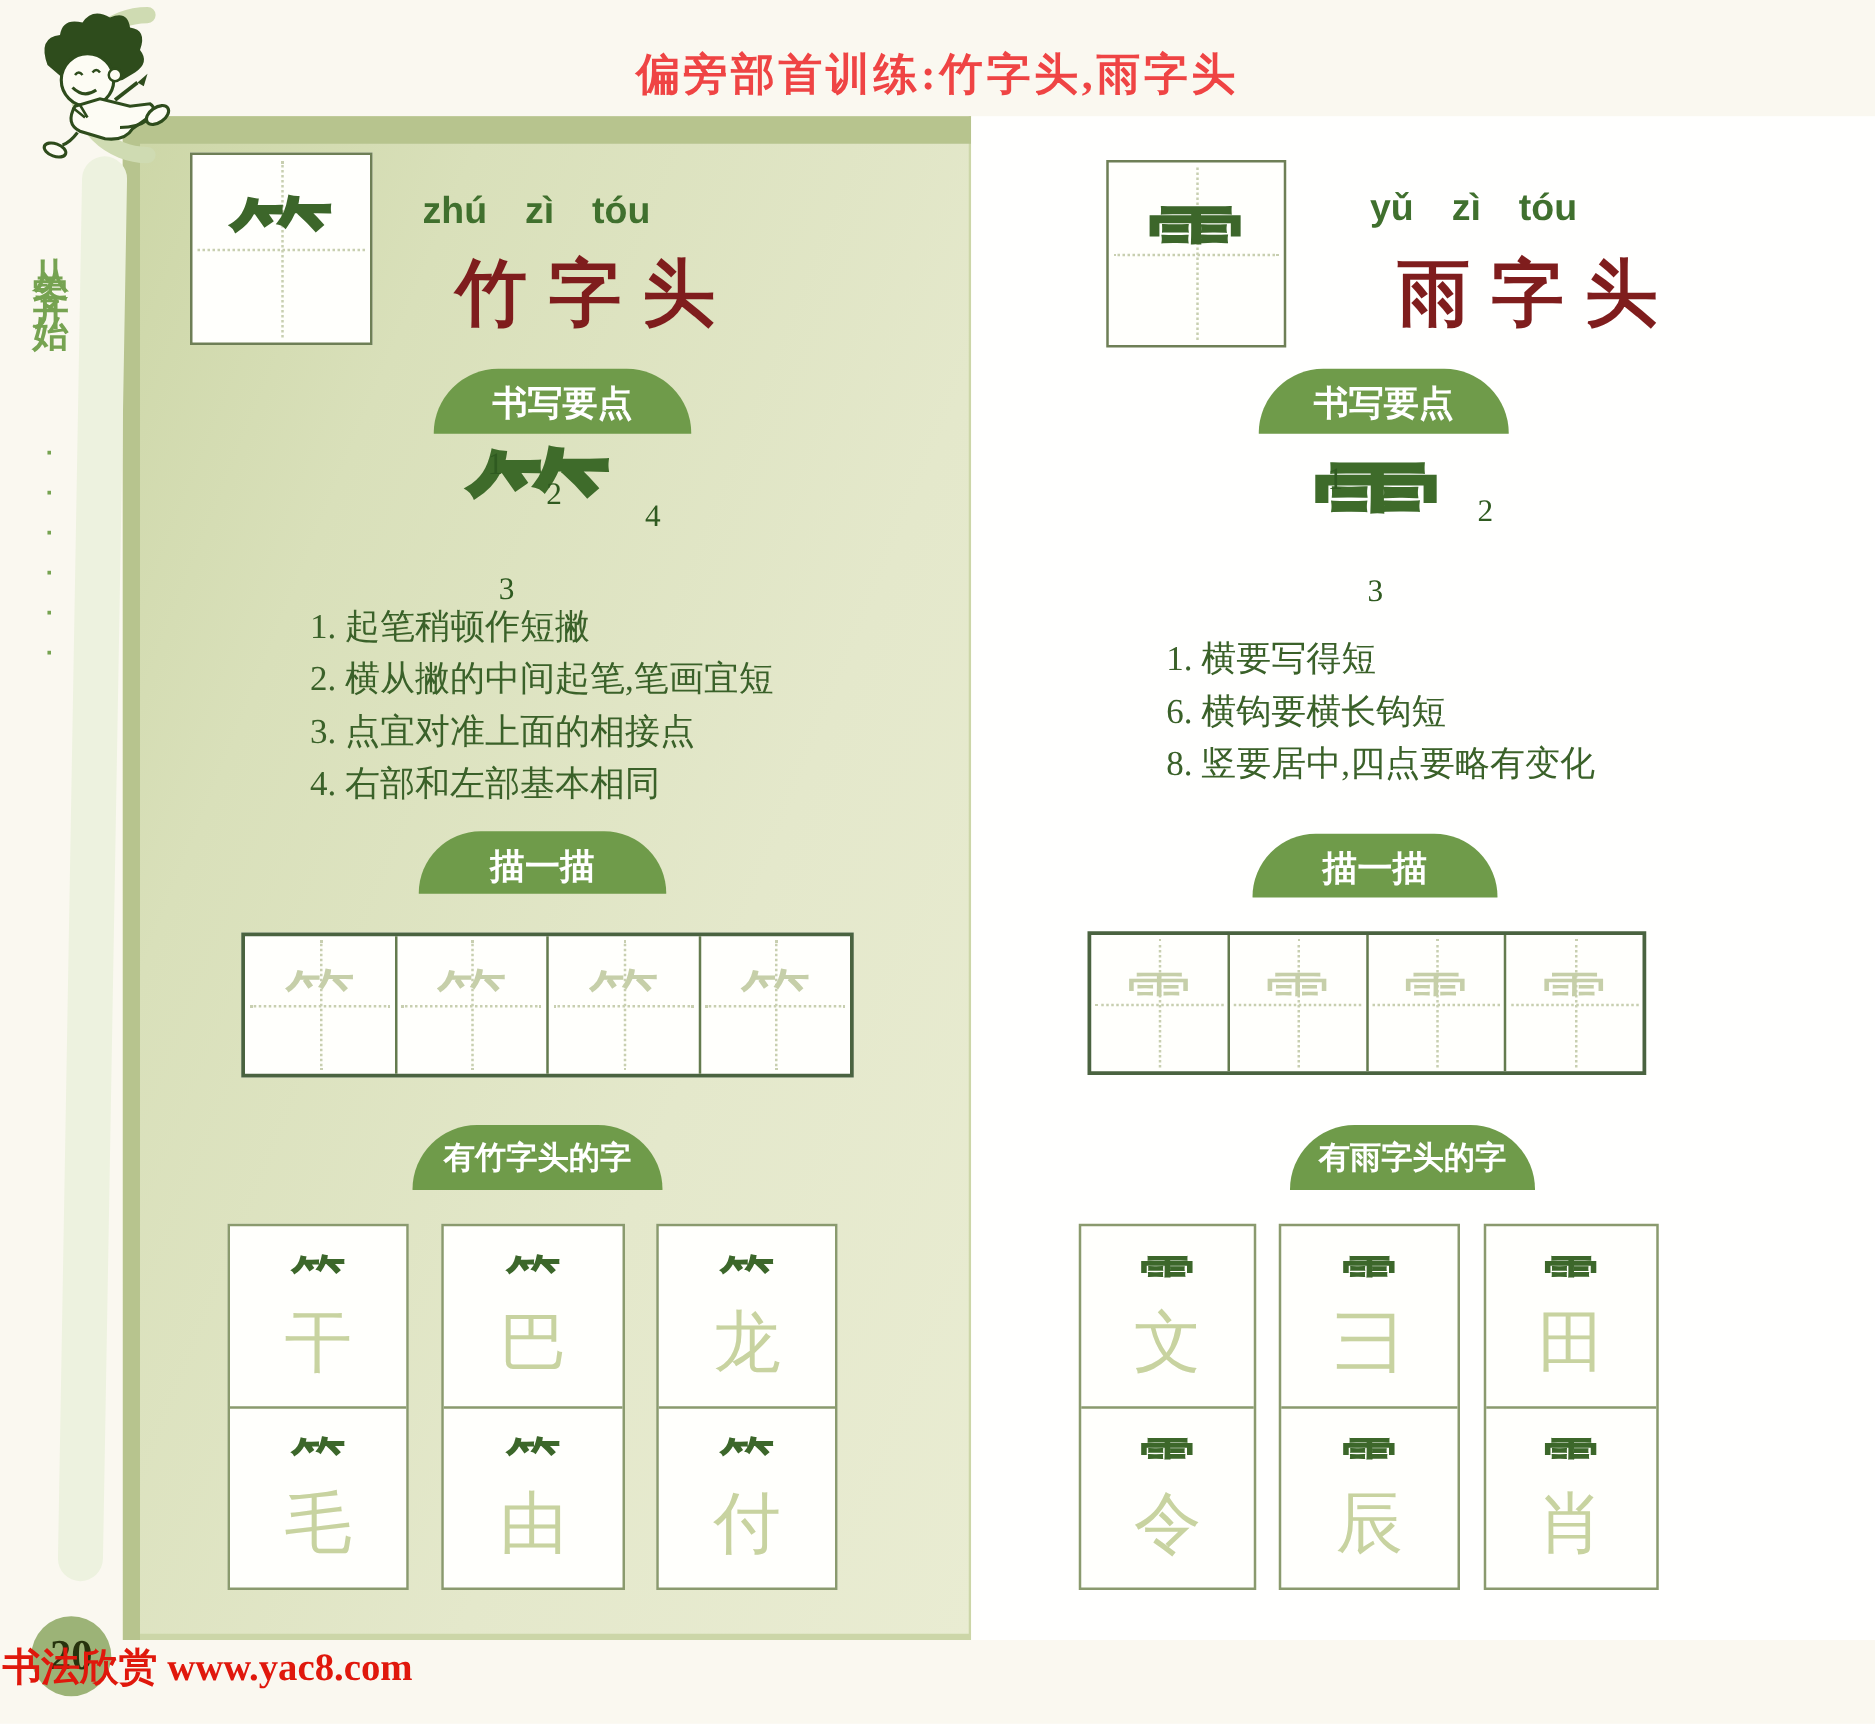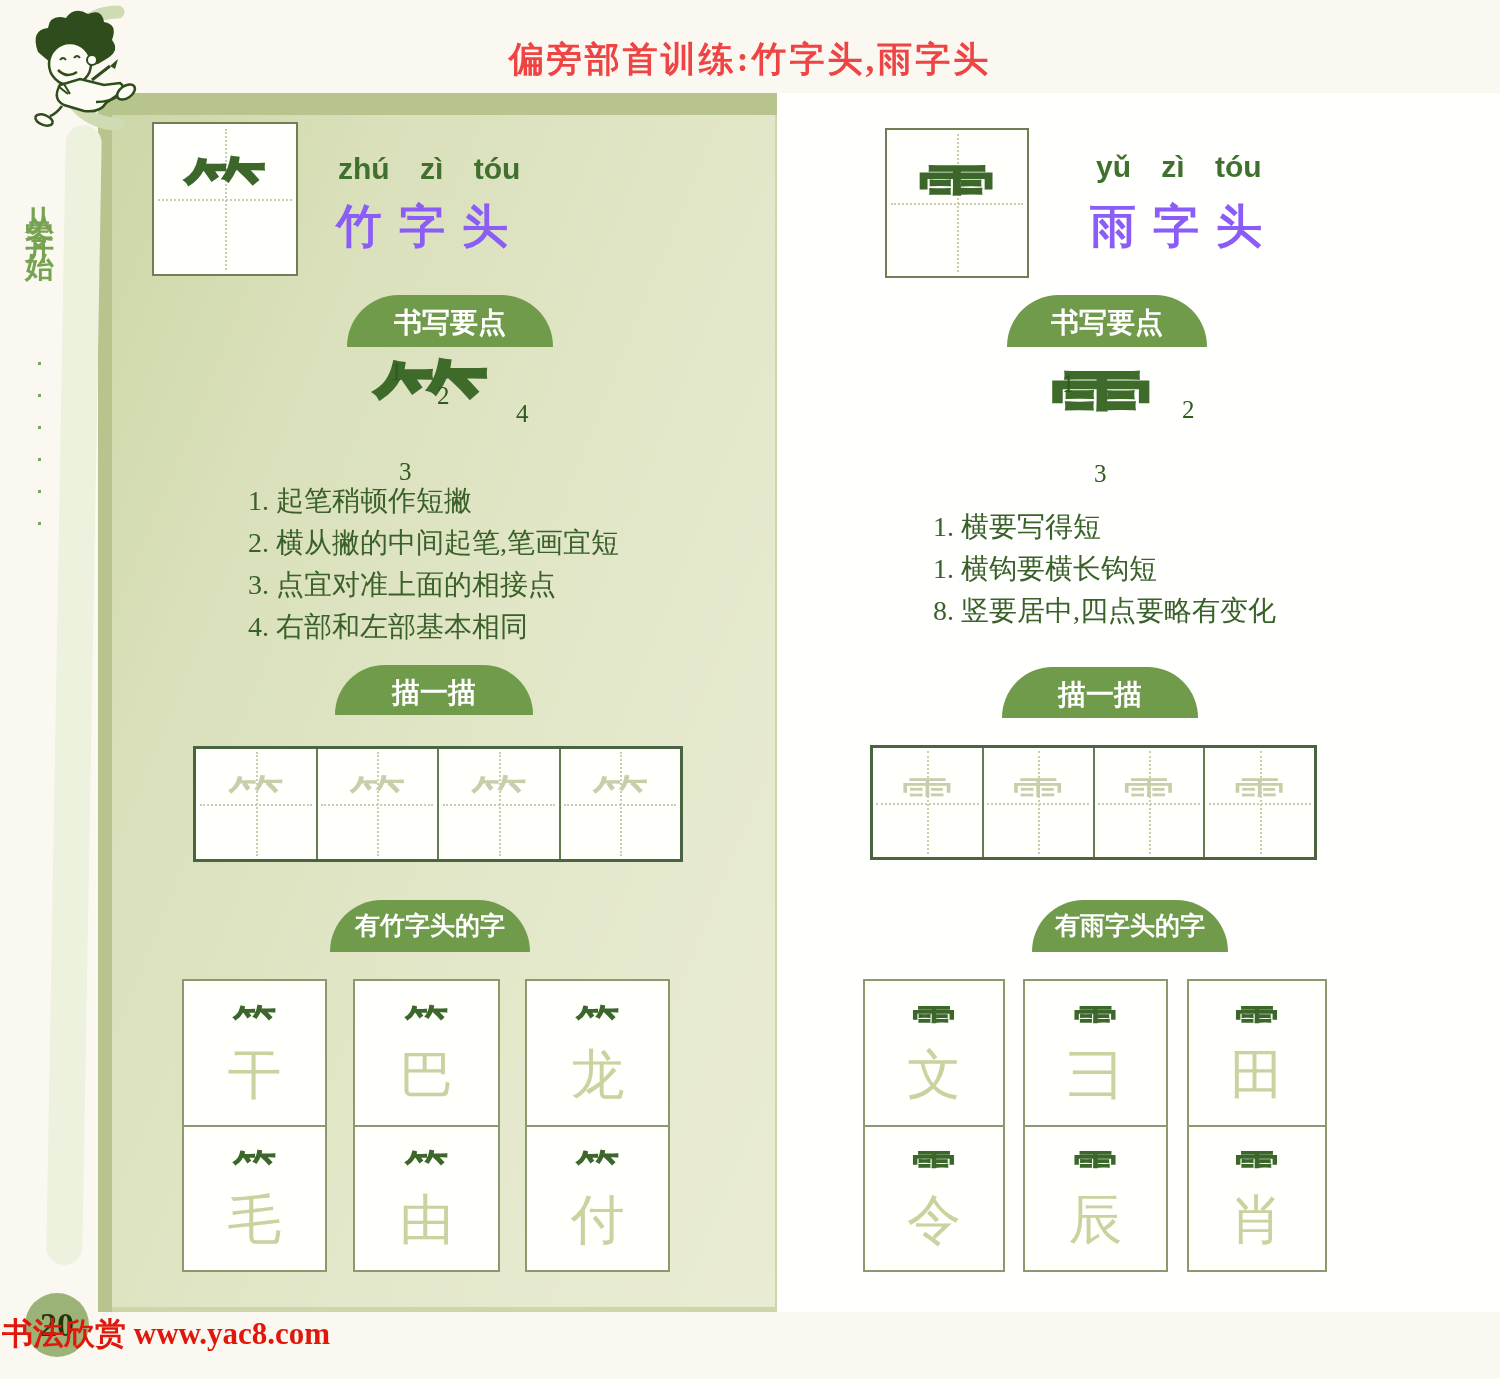--- a/index.html
+++ b/index.html
@@ -25,21 +25,21 @@
   .panel-right{left:777px;top:93px;width:723px;height:1219px;background:#fffffe;}
 
   
   .radical-box{background:#fffffc;border:2px solid #6e7f56;}
   .guide-h{position:absolute;left:3%;right:3%;top:50%;border-top:2px dotted #c8cfb0;}
   .guide-v{position:absolute;top:3%;bottom:3%;left:50%;border-left:2px dotted #c8cfb0;}
   .radical-glyph{position:absolute;inset:0;display:flex;align-items:center;justify-content:center;
     color:#3c662a;font-weight:bold;}
 
   .pinyin{font-size:30px;font-weight:600;color:#40702e;word-spacing:22px;}
-  .sec-title{font-size:46px;font-weight:bold;color:#8b5cf6;letter-spacing:17px;white-space:nowrap;}
+  .sec-title{font-size:58px;font-weight:bold;color:#7f1d1d;letter-spacing:17px;white-space:nowrap;margin-left:28px;}
 
   
   .badge{background:#6f9b4a;border-radius:999px 999px 8px 8px;color:#ffffff;font-weight:bold;
     display:flex;align-items:flex-start;justify-content:center;padding-top:9px;box-sizing:border-box;}
 
   .demo-glyph{color:#3e6b2a;line-height:1;font-weight:bold;}
   .stroke-num{font-family:"Liberation Serif",serif;font-size:25px;color:#2f5a20;}
 
   .tip-line{font-family:"Liberation Serif",serif;font-size:28px;color:#3a6129;white-space:nowrap;}
 
@@ -191,21 +191,21 @@
   <div class="abs badge" style="left:1007px;top:295px;width:200px;height:52px;font-size:28px;">
     <span>书写要点</span>
   </div>
 
   <div class="abs demo-glyph" style="left:1050px;top:368px;font-size:104px;">⻗</div>
   <div class="abs stroke-num" style="left:1062px;top:370px;">1</div>
   <div class="abs stroke-num" style="left:1182px;top:396px;">2</div>
   <div class="abs stroke-num" style="left:1094px;top:460px;">3</div>
 
   <div class="abs tip-line" style="left:933px;top:508px;">1. 横要写得短</div>
-  <div class="abs tip-line" style="left:933px;top:550px;">1. 横钩要横长钩短</div>
+  <div class="abs tip-line" style="left:933px;top:550px;">6. 横钩要横长钩短</div>
   <div class="abs tip-line" style="left:933px;top:592px;">8. 竖要居中,四点要略有变化</div>
 
   <div class="abs badge" style="left:1002px;top:667px;width:196px;height:51px;font-size:28px;">
     <span>描一描</span>
   </div>
 
   <div class="abs trace-grid" style="left:870px;top:745px;width:447px;height:115px;">
     <div class="trace-cell">
       <div class="guide-h"></div>
         <div class="guide-v"></div>

